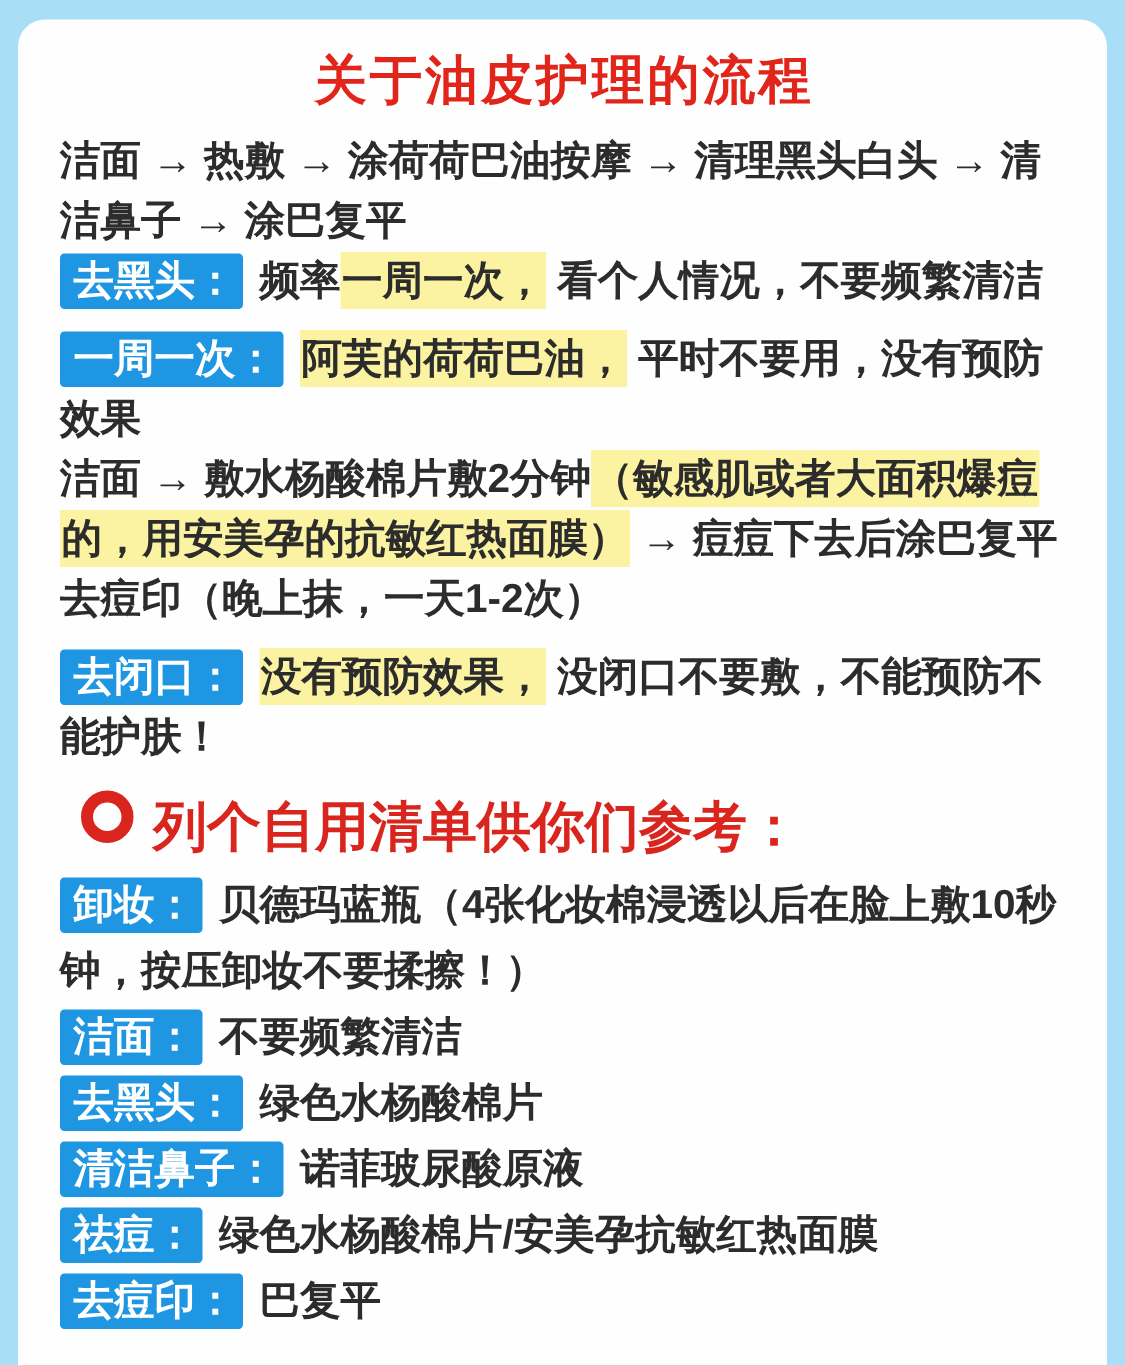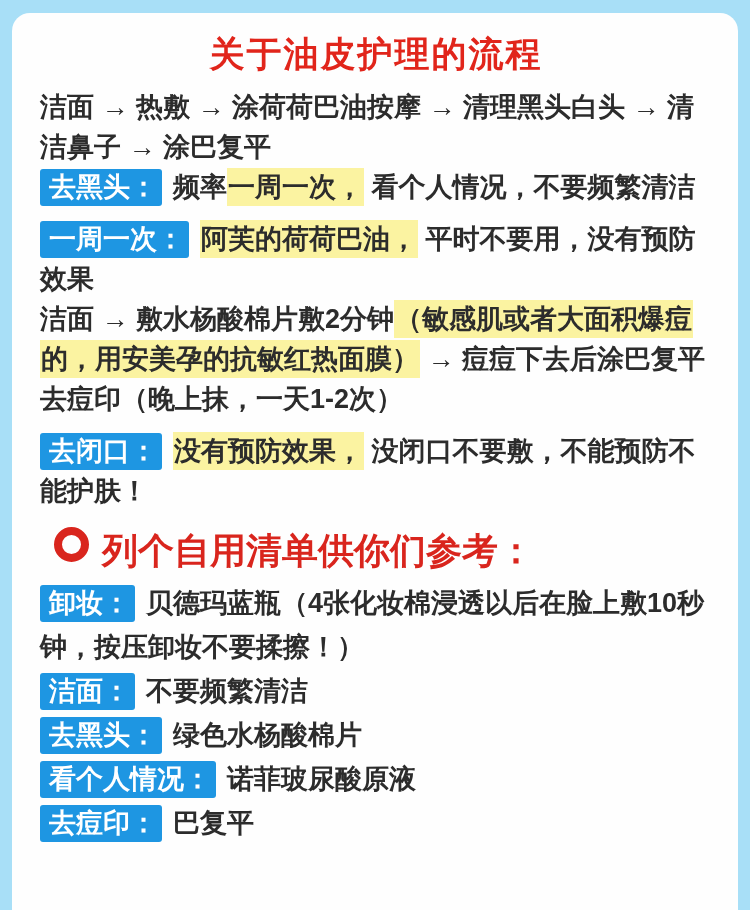--- a/index.html
+++ b/index.html
@@ -124,20 +124,23 @@
     <p class="item">
       <span class="tag">卸妆：</span><span>贝德玛蓝瓶（4张化妆棉浸透以后在脸上敷10秒钟，按压卸妆不要揉擦！）</span>
     </p>
     <p class="item">
       <span class="tag">洁面：</span><span>不要频繁清洁</span>
     </p>
     <p class="item">
       <span class="tag">去黑头：</span><span>绿色水杨酸棉片</span>
     </p>
     <p class="item">
-      <span class="tag">看个人情况：</span><span>诺菲玻尿酸原液</span>
+      <span class="tag">清洁鼻子：</span><span>诺菲玻尿酸原液</span>
+    </p>
+    <p class="item">
+      <span class="tag">祛痘：</span><span>绿色水杨酸棉片/安美孕抗敏红热面膜</span>
     </p>
     <p class="item">
       <span class="tag">去痘印：</span><span>巴复平</span>
     </p>
   </div>
 
 </div>
 
 </body></html>

